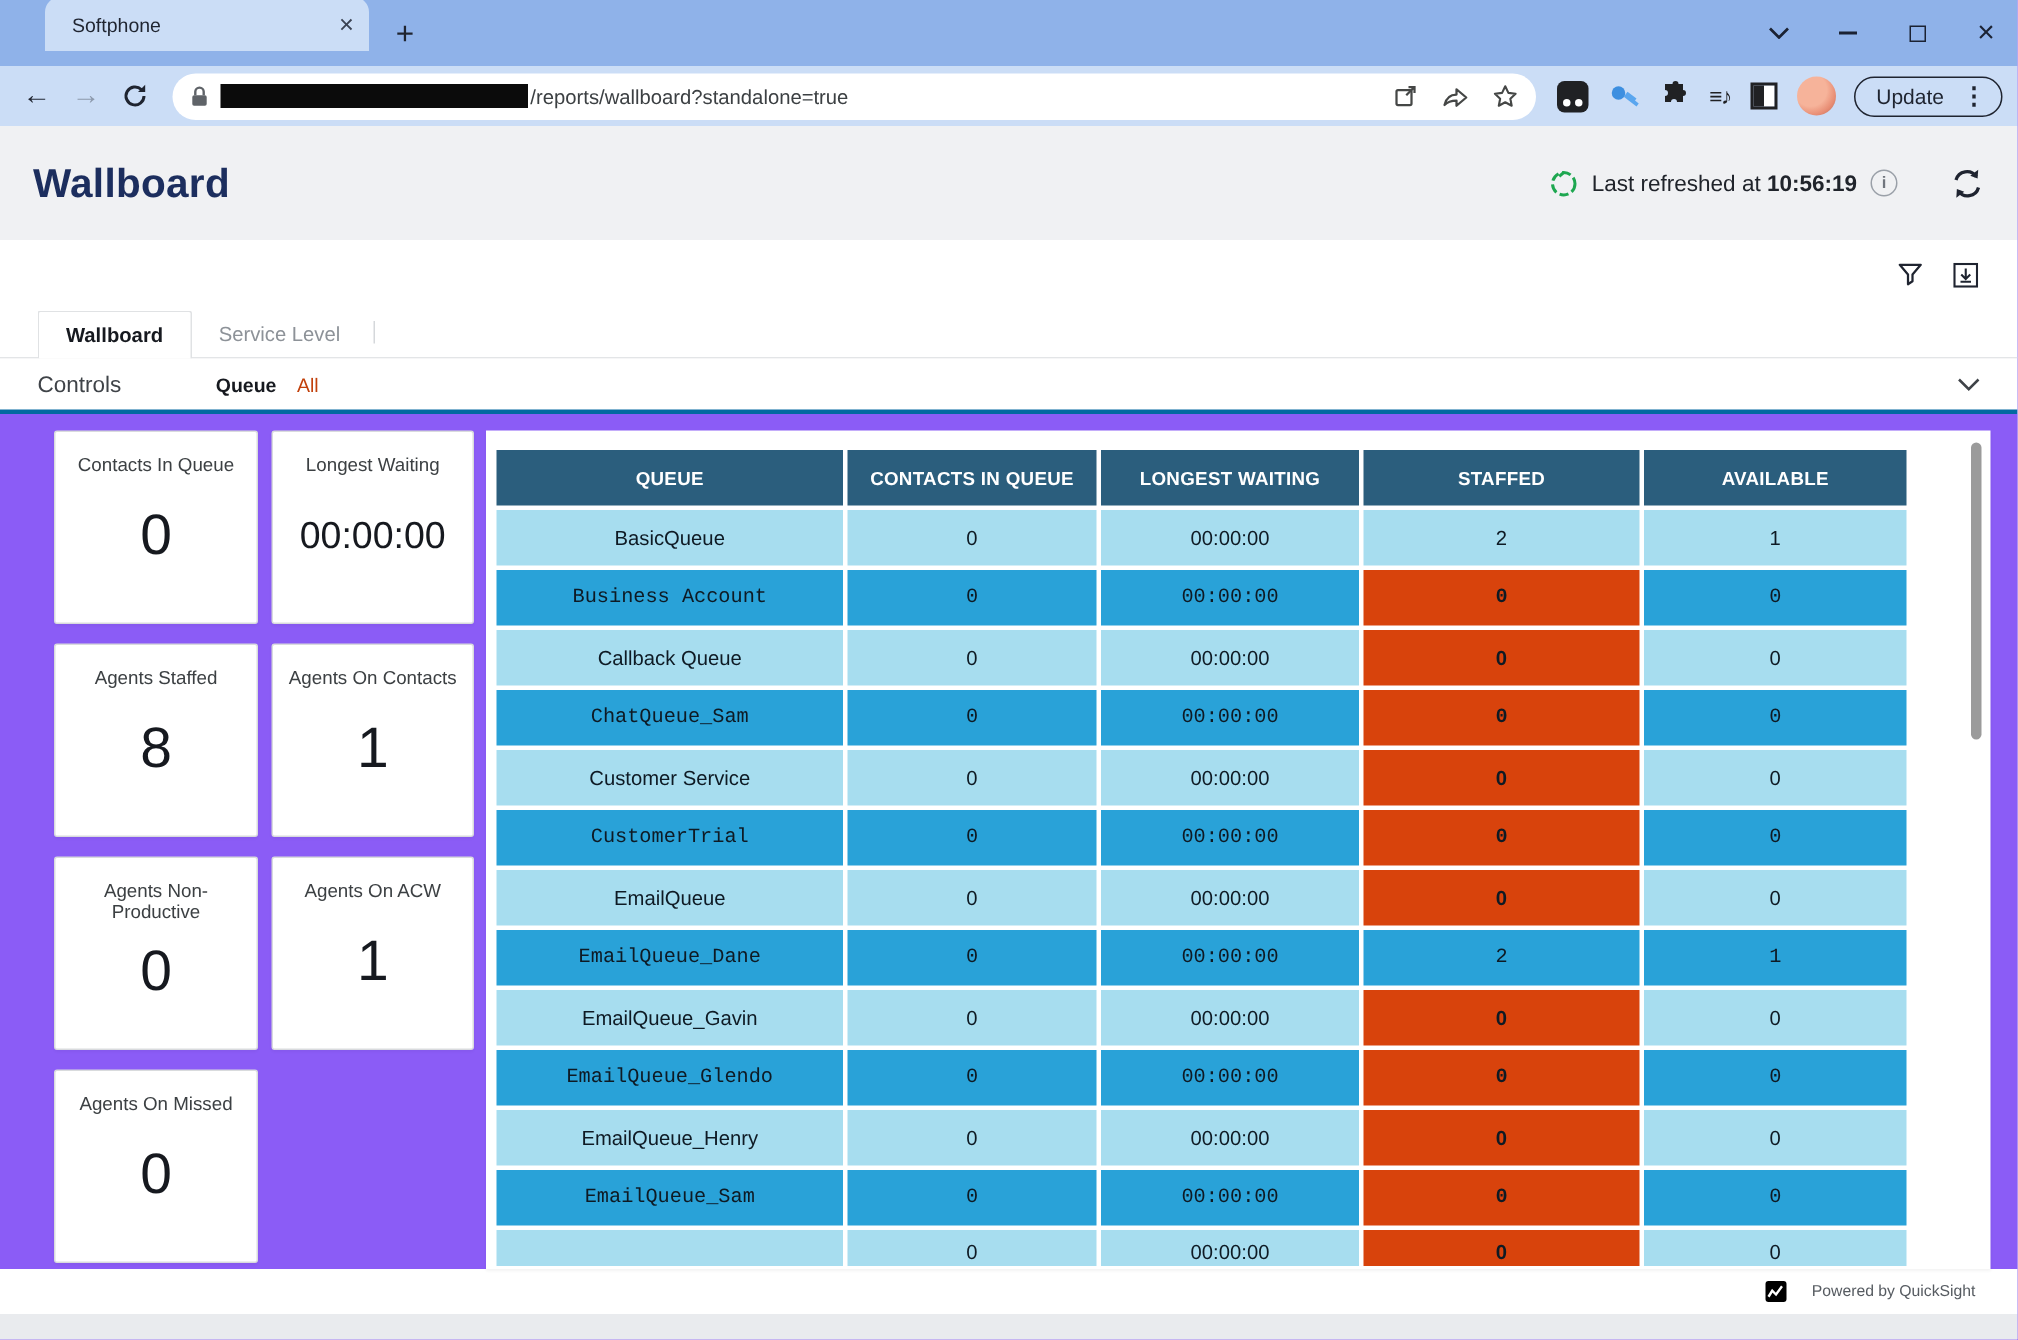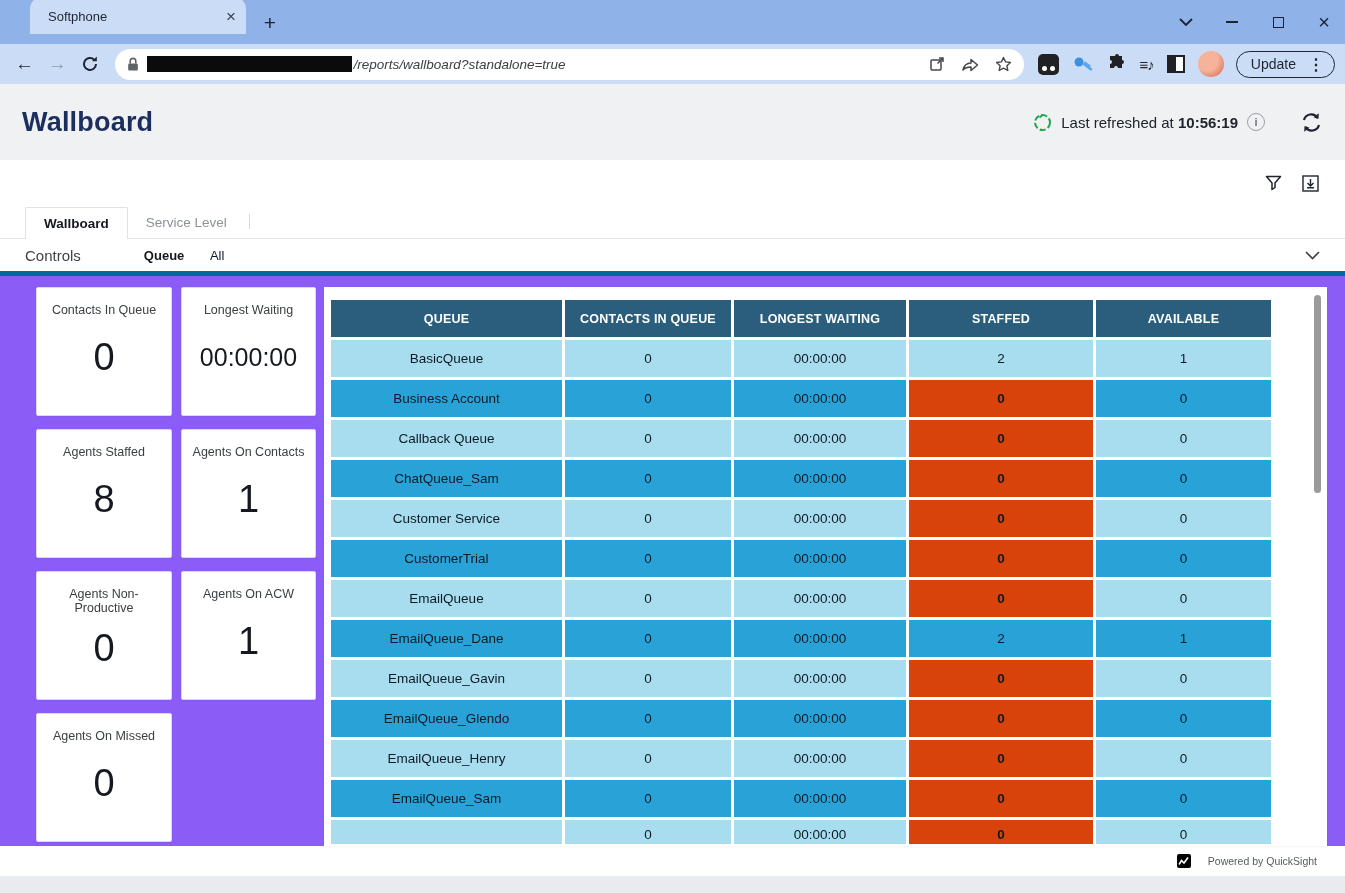--- a/index.html
+++ b/index.html
@@ -20,21 +20,21 @@
   .maximize-box { width:11px; height:11px; border:1.6px solid #1b2233; }
   .wclose { font-size:20px; line-height:1; }
 
   .toolbar { height:40px; background:#cbddf6; display:flex; align-items:center; padding:0 10px; }
   .nav-ic { width:30px; height:30px; display:flex; align-items:center; justify-content:center;
             font-size:19px; color:#1f2430; margin-right:4px; }
   .nav-ic.disabled { color:#8d9aad; }
   .addressbar { width:944px; height:31px; background:#fff; border-radius:16px; display:flex;
                 align-items:center; padding:0 12px; margin-left:6px; }
   .redaction { width:205px; height:16px; background:#0b0b0b; margin:0 2px 0 8px; }
-  .url { font-size:13.5px; color:#3c4043; white-space:nowrap;font-style:italic; }
+  .url { font-size:13.5px; color:#3c4043; white-space:nowrap; }
   .bar-ics { margin-left:auto; display:flex; align-items:center; gap:16px; color:#454746; }
   .ext-ics { display:flex; align-items:center; gap:13px; margin-left:14px; }
   .ext-dots { width:21px; height:21px; background:#202124; border-radius:5px; display:flex;
               align-items:flex-end; justify-content:center; gap:3px; padding-bottom:4px; }
   .ext-dots i { width:5px; height:5px; background:#fff; border-radius:50%; }
   .half-square { width:18px; height:18px; border:2px solid #202124; background:linear-gradient(90deg,#202124 50%,#fff 50%); }
   .avatar { width:26px; height:26px; border-radius:50%;
             background:radial-gradient(circle at 35% 35%, #f6b39a 0 45%, #e88d74 70%, #a8614f 100%); }
   .playlist { font-size:15px; font-weight:bold; color:#202124; letter-spacing:-1px; }
   .update-pill { margin-left:12px; border:1.5px solid #1f2430; border-radius:16px; height:27px;
@@ -54,45 +54,45 @@
   .sheet-toolbar { height:46px; background:#fff; display:flex; align-items:center; justify-content:flex-end;
                    gap:20px; padding-right:26px; }
   .qs-tabs { background:#fff; display:flex; align-items:flex-end; height:33px; padding-left:25px;
              border-bottom:1px solid #e3e5e7; }
   .qs-tab { font-size:13.5px; padding:8px 18px; color:#8d9298; }
   .qs-tab.active { color:#16191f; font-weight:bold; border:1px solid #e0e2e4; border-bottom:none;
                    background:#fff; border-radius:2px 2px 0 0; position:relative; top:1px; }
   .tab-sep { width:1px; height:15px; background:#d5d8db; margin:0 0 9px 4px; }
 
   .controls-row { height:37px; background:#fff; display:flex; align-items:center; padding:0 25px;
-                  border-bottom:5px solid #0369a1; }
+                  border-bottom:3px solid #0369a1; }
   .controls-label { font-size:15px; color:#3f4348; }
   .control-filter { margin-left:63px; font-size:13px; }
   .control-filter b { color:#16191f; }
-  .control-filter span { color:#0f172a; margin-left:22px; }
+  .control-filter span { color:#c2410c; margin-left:10px; }
   .controls-chevron { margin-left:auto; display:flex; }
 
   
   .canvas { height:570px; background:#8b5cf6; display:flex; padding:11px 18px 0 36px; }
   .kpi-grid { display:grid; grid-template-columns:136px 135px; grid-auto-rows:129px; gap:13px 9px; }
   .kpi-card { background:#fff; border:1px solid #d9dbdd; border-radius:2px; box-shadow:0 1px 2px rgba(0,0,0,.04);
               display:flex; flex-direction:column; align-items:center; }
   .kpi-label { font-size:12.5px; color:#3c4043; margin-top:15px; text-align:center; padding:0 4px; }
   .kpi-value { flex:1; display:flex; align-items:center; font-size:38px; color:#16191f; padding-bottom:18px; }
   .kpi-card:nth-child(2) .kpi-value { font-size:25px; }
 
   .table-panel { flex:1; margin-left:8px; background:#fff; position:relative; overflow:hidden;
                  box-shadow:0 1px 2px rgba(0,0,0,.05); }
   .table-wrap { margin:10px 0 0 4px; height:547px; overflow:hidden; }
   table.qs { border-collapse:separate; border-spacing:3px; table-layout:fixed; }
   table.qs th { background:#2b5e7d; color:#fff; font-size:12.5px; font-weight:bold; height:37px;
                 text-align:center; letter-spacing:.2px; }
   table.qs td { height:37px; text-align:center; font-size:13.5px; color:#0e1a24; overflow:hidden; }
   tr.light td { background:#a7ddef; }
-  tr.dark  td { background:#29a2d8; }
+  tr.dark  td { background:#29a2d8;font-family:Liberation Mono, monospace; }
   td.alert { background:#d8430c !important; color:#fff7e8; font-weight:bold; }
   tr.partial td { height:12px; line-height:30px; }
   .scroll-thumb { position:absolute; right:6px; top:8px; width:7px; height:198px; background:#9b9b9b; border-radius:4px; }
 
   .qs-footer { height:30px; background:#fff; display:flex; align-items:center; justify-content:flex-end;
                gap:17px; padding-right:28px; }
   .qs-logo { width:14px; height:14px; background:#000; border-radius:2px; display:flex; align-items:center; justify-content:center; }
   .powered { font-size:10.5px; color:#565b61; }
   .bottom-band { height:17px; background:#e9ebee; }
 

